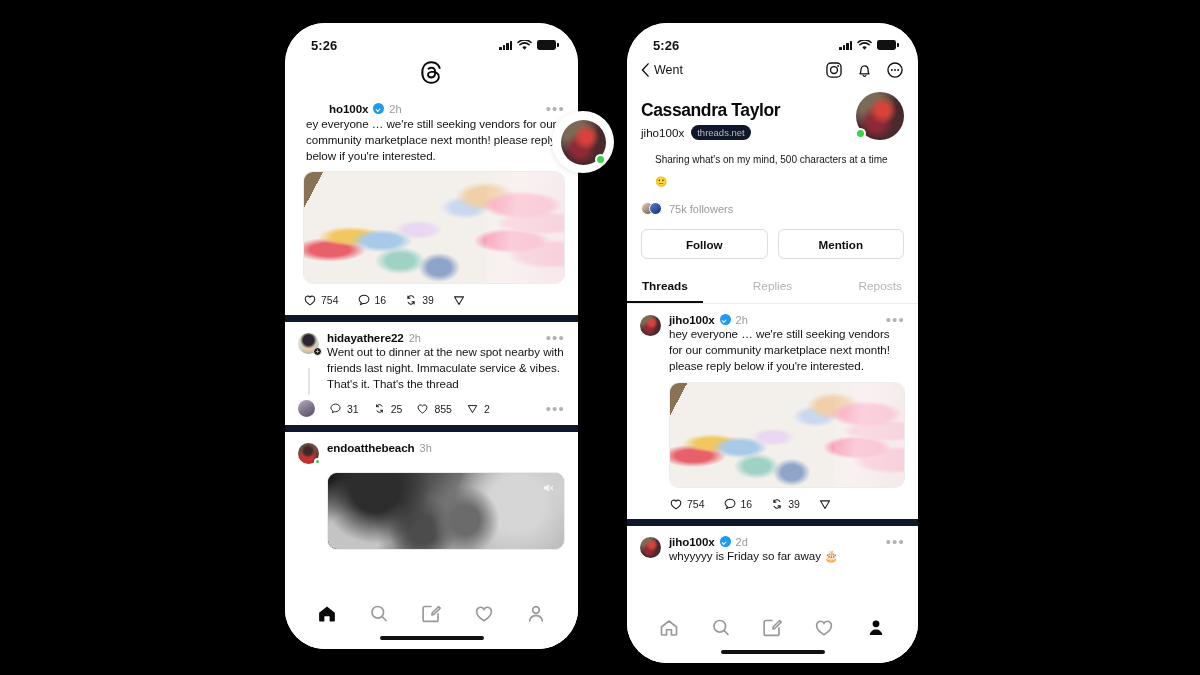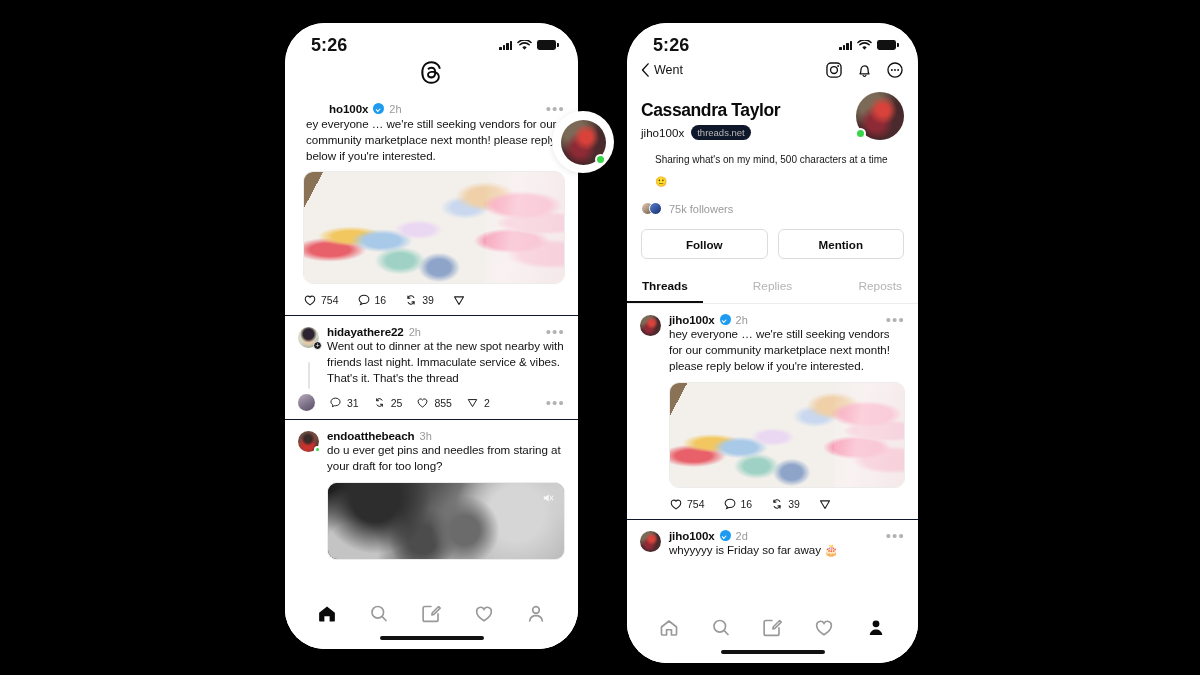--- a/index.html
+++ b/index.html
@@ -26,21 +26,21 @@
   }
   #phone-left  { left: 285px; top: 23px; width: 293px; height: 626px; border-radius: 40px; }
   #phone-right { left: 627px; top: 23px; width: 291px; height: 640px; border-radius: 40px; }
 
   
   .statusbar {
     height: 34px;
     display: flex; align-items: center; justify-content: space-between;
     padding: 10px 22px 0 26px;
   }
-  .st-time { font-size: 18px; font-weight: 700; color: #111; letter-spacing: .1px; }
+  .st-time { font-size: 13px; font-weight: 700; color: #111; letter-spacing: .1px; }
   .st-right { display: flex; align-items: center; gap: 5px; }
   .bars { display: flex; align-items: flex-end; gap: 1.3px; height: 10px; }
   .bars i { display: block; width: 2.2px; background: #111; border-radius: .6px; }
   .bars i:nth-child(1){ height:3.5px } .bars i:nth-child(2){ height:5.5px }
   .bars i:nth-child(3){ height:7.5px } .bars i:nth-child(4){ height:9.5px }
   .batt {
     width: 19px; height: 9.5px; border-radius: 2.4px; background: #111;
     position: relative;
   }
   .batt::after { content:""; position:absolute; right:-2.6px; top:3px; width:1.8px; height:3.5px;
@@ -86,21 +86,21 @@
   }
   .verified::after {
     content:""; position:absolute; left:2.6px; top:4.6px;
     width:3px; height:1.6px; border-left:1.4px solid #fff; border-bottom:1.4px solid #fff;
     transform: rotate(-45deg);
   }
   .dots { color:#b3b3b3; font-size:15px; letter-spacing:1.2px; line-height:8px; }
 
   
   .threads-logo { display:flex; justify-content:center; padding: 3px 0 8px; }
-  .post { padding: 9px 13px 8px 13px; border-bottom: 1px solid #0f172a; position: relative; }
+  .post { padding: 9px 13px 8px 13px; border-bottom: 7px solid #0f172a; position: relative; }
   .post-head { display:flex; align-items:center; gap:5px; }
   .uname { font-size: 11.6px; font-weight: 700; color: #0d0d0d; letter-spacing: -.1px; }
   .ago { font-size: 11px; color: #999; }
   .post-body { font-size: 11.6px; line-height: 16px; color: #121212; letter-spacing: -.05px; }
   .media {
     border-radius: 10px; overflow: hidden; margin-top: 7px;
     border: 1px solid #ececec; position: relative;
   }
   
   .photo-stickers {
@@ -323,21 +323,20 @@
       <div class="post" style="border-bottom:none;">
         <div style="display:flex;gap:8px;">
           <div class="avatar av-endo" style="width:21px;height:21px;margin-top:2px;">
             <span class="greendot" style="width:7px;height:7px;right:-2px;bottom:-1px;"></span>
           </div>
           <div style="flex:1;">
             <div class="post-head">
               <span class="uname">endoatthebeach</span>
               <span class="ago">3h</span>
             </div>
-            <div class="post-body">do u ever get pins and needles from staring at your draft for too long?</div>
           </div>
         </div>
         <div class="media" style="height:78px;margin-left:29px;margin-top:8px;">
           <div class="photo-moon"></div>
           <svg class="mute-icon" width="14" height="14" viewBox="0 0 20 20">
             <path d="M4 8h3l4-3v10l-4-3H4z" fill="#fff"></path>
             <path d="M13 7l4 6M17 7l-4 6" stroke="#fff" stroke-width="1.4" stroke-linecap="round"></path>
           </svg>
         </div>
       </div>

